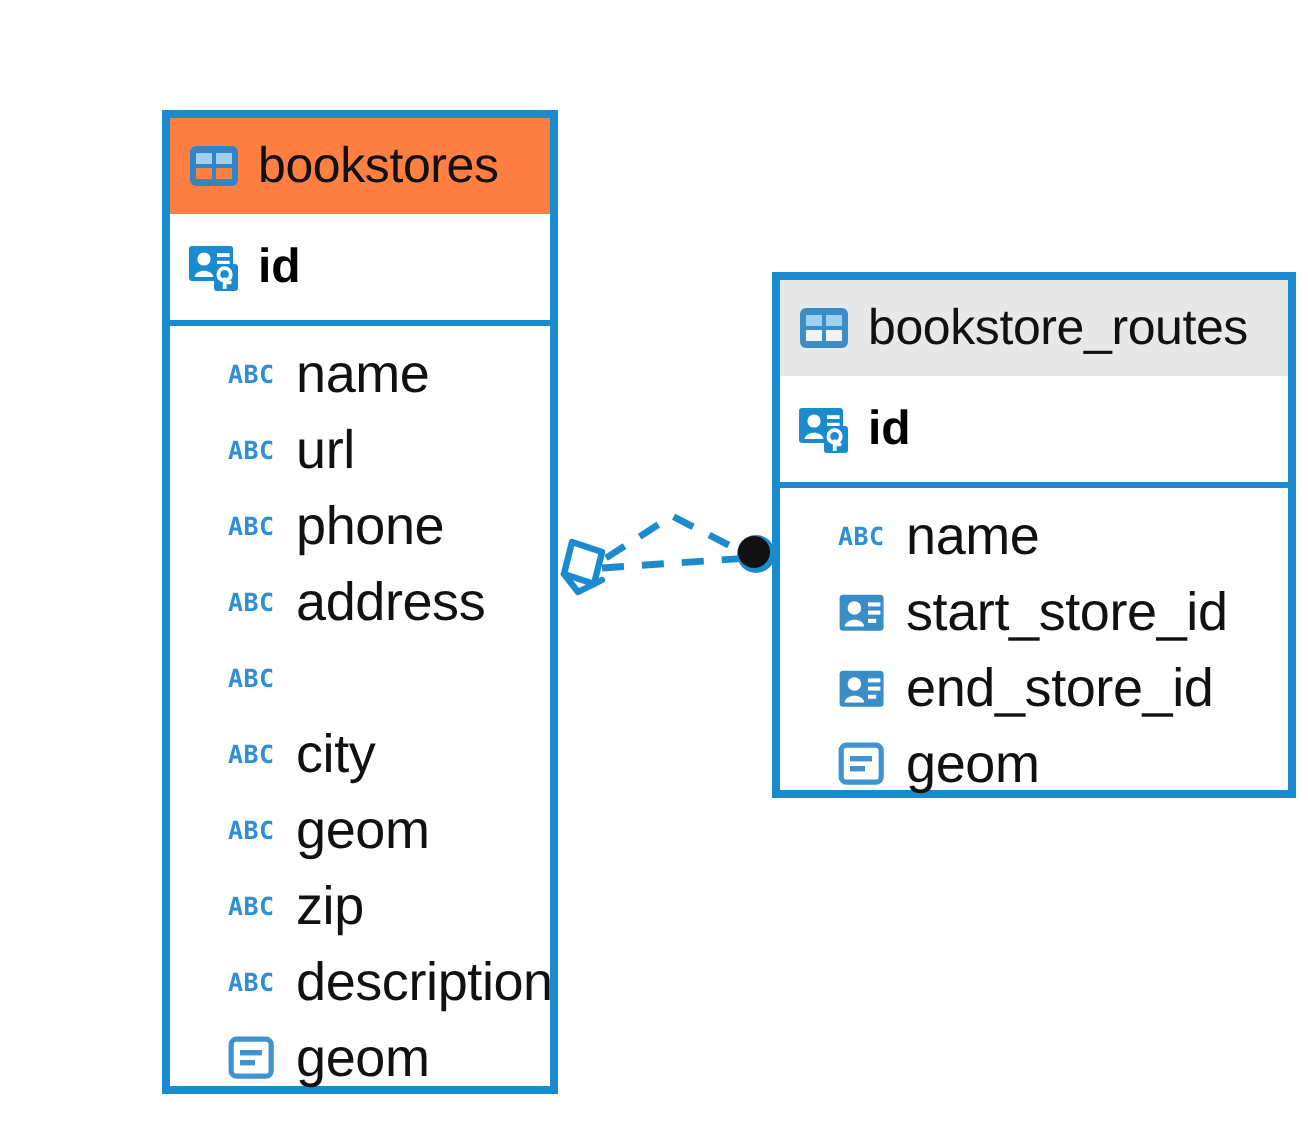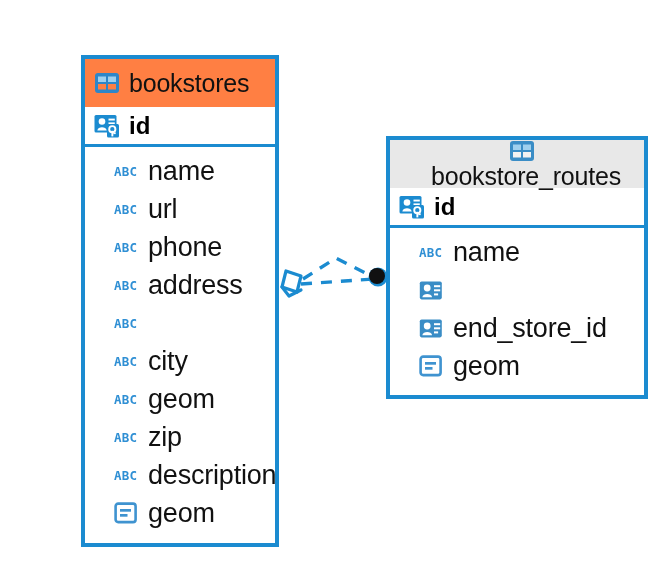--- a/index.html
+++ b/index.html
@@ -26,21 +26,21 @@
   }
   .ent-header .ttl{
     font-size:25px;
     color:#111111;
     margin-left:9px;
     letter-spacing:-0.2px;
     white-space:nowrap;
   }
   .pk-row{
     display:flex;align-items:center;
-    height:40px;
+    height:56px;
     padding-left:9px;
     box-sizing:border-box;
     border-bottom:3px solid #1b8bd0;
     background:#ffffff;
   }
   .pk-row .fname{
     font-size:24px;font-weight:bold;color:#000000;
     margin-left:9px;white-space:nowrap;
   }
   .fields{padding-top:5px;padding-bottom:5px;}
@@ -173,21 +173,21 @@
           <rect x="6" y="8" width="11" height="2.7" fill="#3f93d0"></rect>
           <rect x="6" y="13" width="7.5" height="2.7" fill="#3f93d0"></rect>
         </svg>
         <span class="fname">geom</span>
       </div>
     </div>
   </div>
 
   <div class="entity" id="t1" style="left:368px;top:136px;width:262px;height:263px;">
 
-    <div class="ent-header" style="background:#e8e8e8;flex-direction:column;">
+    <div class="ent-header" style="background:#e8e8e8;">
       <svg class="ico" width="26" height="22" viewBox="0 0 26 22">
         <rect x="1" y="1" width="24" height="20" rx="3" fill="#3a8dc6"></rect>
         <rect x="4" y="4.5" width="8" height="5.5" fill="#9fd0ee"></rect>
         <rect x="14" y="4.5" width="8" height="5.5" fill="#9fd0ee"></rect>
         <rect x="4" y="12" width="8" height="5.5" fill="#f2f2f2"></rect>
         <rect x="14" y="12" width="8" height="5.5" fill="#f2f2f2"></rect>
       </svg>
       <span class="ttl">bookstore_routes</span>
     </div>
 
@@ -216,20 +216,21 @@
       </div>
       <div class="f-row">
         <svg class="ico" width="26" height="21" viewBox="0 0 26 21">
           <rect x="0.8" y="1.4" width="22" height="18" rx="1.8" fill="#3a8dc6"></rect>
           <circle cx="8.2" cy="8" r="3.4" fill="#ffffff"></circle>
           <path d="M 3.3 17.2 C 4 12.8 12.4 12.8 13.1 17.2 Z" fill="#ffffff"></path>
           <rect x="15" y="5.2" width="6.2" height="2" fill="#ffffff"></rect>
           <rect x="15" y="9.3" width="6.2" height="2" fill="#ffffff"></rect>
           <rect x="15" y="13.4" width="4.1" height="2" fill="#ffffff"></rect>
         </svg>
+        <span class="fname">start_store_id</span>
       </div>
       <div class="f-row">
         <svg class="ico" width="26" height="21" viewBox="0 0 26 21">
           <rect x="0.8" y="1.4" width="22" height="18" rx="1.8" fill="#3a8dc6"></rect>
           <circle cx="8.2" cy="8" r="3.4" fill="#ffffff"></circle>
           <path d="M 3.3 17.2 C 4 12.8 12.4 12.8 13.1 17.2 Z" fill="#ffffff"></path>
           <rect x="15" y="5.2" width="6.2" height="2" fill="#ffffff"></rect>
           <rect x="15" y="9.3" width="6.2" height="2" fill="#ffffff"></rect>
           <rect x="15" y="13.4" width="4.1" height="2" fill="#ffffff"></rect>
         </svg>

